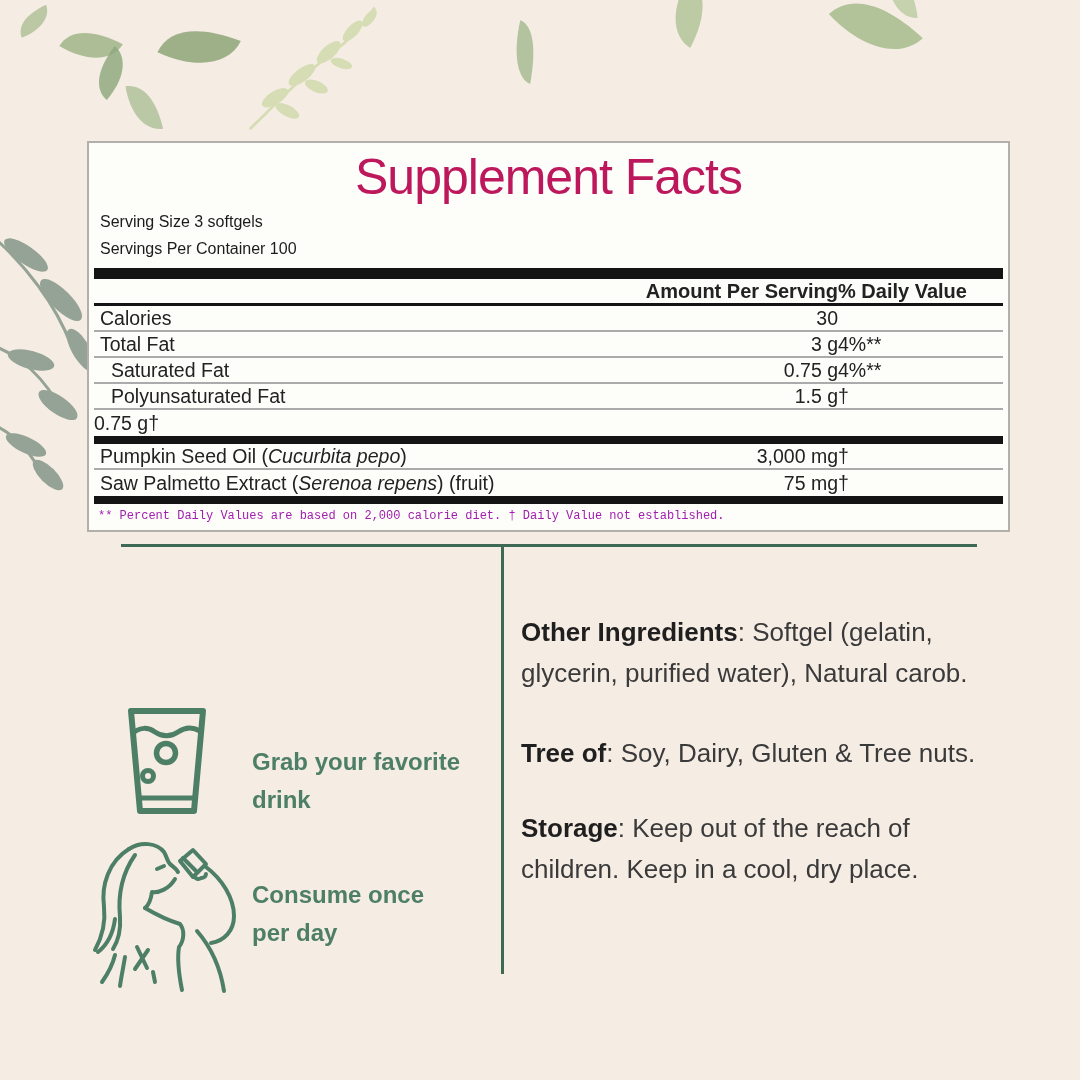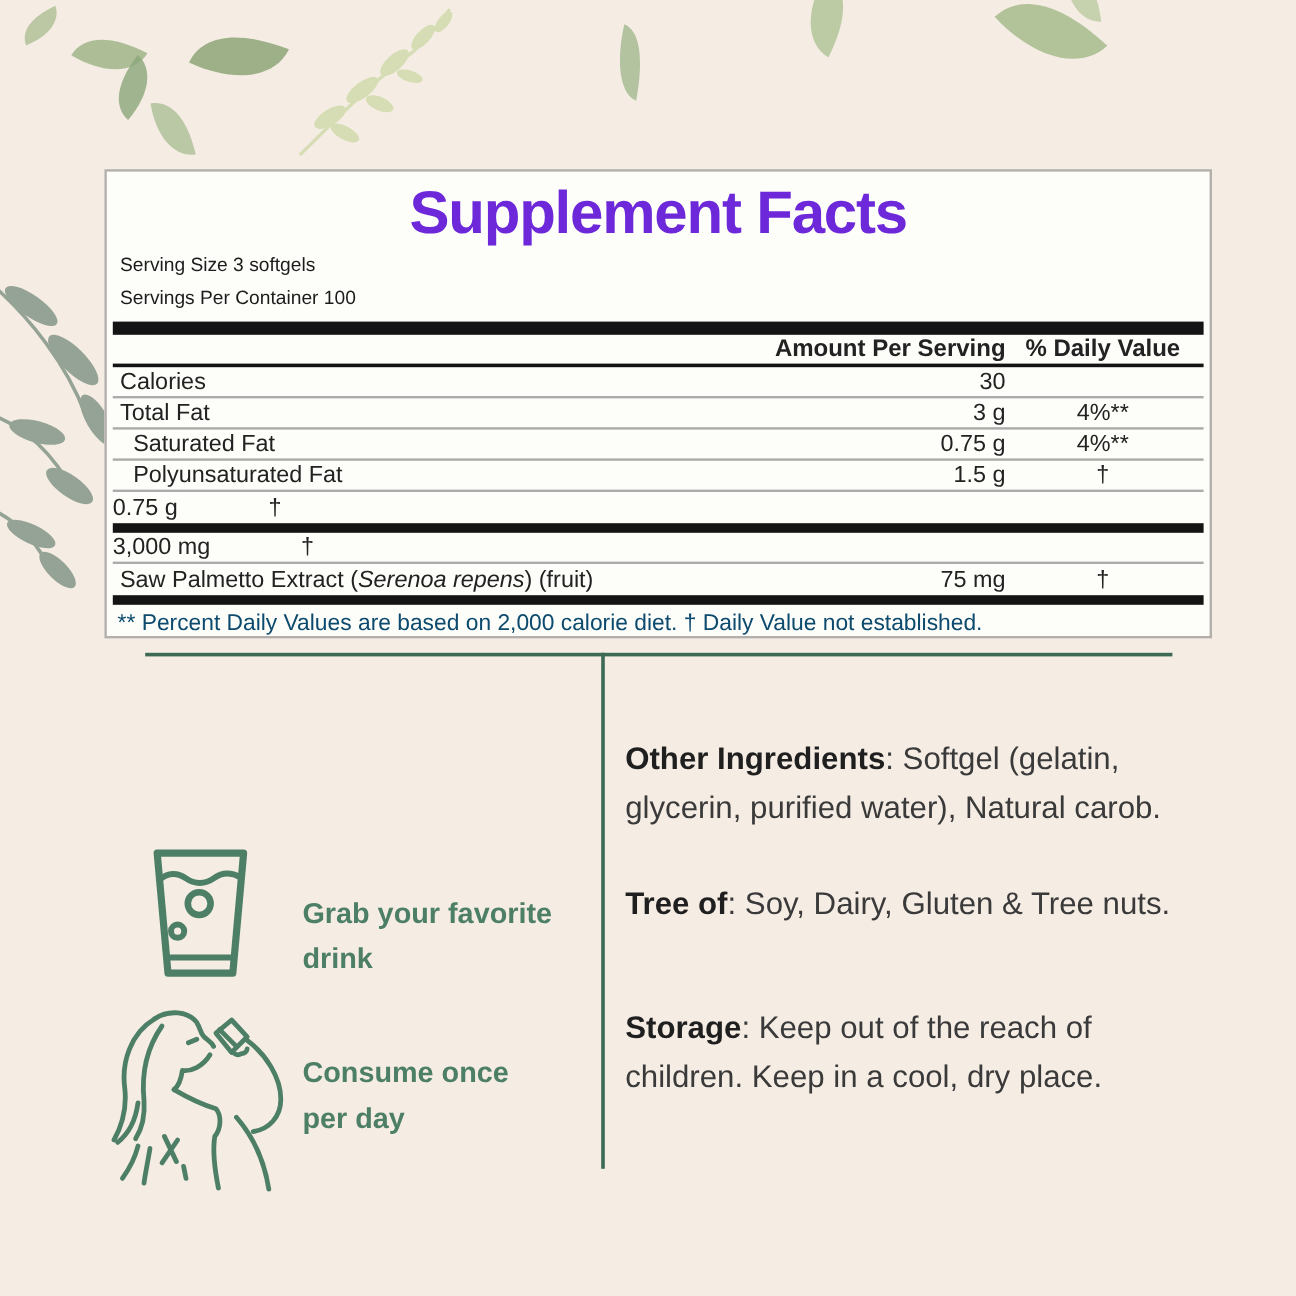--- a/index.html
+++ b/index.html
@@ -27,35 +27,35 @@
   .leaf{position:absolute;}
   
   .sf-panel{
     position:absolute;left:87px;top:141px;width:923px;height:391px;
     background:var(--panel-bg);
     border:2px solid var(--panel-border);
     padding:0 5px;
   }
   .sf-title{
     text-align:center;
-    font-size:50px;font-weight:bold;letter-spacing:-1px;
-    color:#6d28d9;
+    font-size:50px;font-weight:normal;letter-spacing:-1px;
+    color:#be185d;
     margin-top:6px;line-height:56px;
   }
   .sf-serving{font-size:16px;line-height:27px;padding-left:6px;margin-top:3px;color:#1c1c1c;}
   .bar-thick{height:11px;background:var(--rule-black);margin-top:6px;}
   .bar-med{height:8px;background:var(--rule-black);}
   .sf-row{display:flex;align-items:center;height:26px;font-size:19.5px;}
   .sf-row .c-name{flex:1;padding-left:6px;white-space:nowrap;}
   .sf-row.indent .c-name{padding-left:17px;}
   .sf-row .c-amt{text-align:left;white-space:nowrap;}
-  .sf-row .c-dv{width:165px;text-align:center;white-space:nowrap;padding-right:3px;}
+  .sf-row .c-dv{width:165px;text-align:left;white-space:nowrap;padding-right:3px;}
   .sf-head{height:27px;font-weight:bold;border-bottom:3px solid var(--rule-black);font-size:20px;}
   .rule{border-bottom:2px solid var(--rule-gray);}
-  .sf-footnote{font-size:19px;padding:5px 0 0 4px;color:#0c4a6e;white-space:nowrap;}
+  .sf-footnote{font-size:12px;padding:5px 0 0 4px;color:#a21caf;white-space:nowrap;font-family:Liberation Mono, monospace;}
   .it{font-style:italic;}
   
   .divider-h{position:absolute;left:121px;top:544px;width:856px;height:3px;background:var(--divider-green);}
   .divider-v{position:absolute;left:501px;top:544px;width:3px;height:430px;background:var(--divider-green);}
   
   .instr-icon{position:absolute;color:var(--accent-green);}
   .instr-text{
     position:absolute;left:252px;width:210px;
     font-size:24px;font-weight:bold;line-height:38px;
     color:var(--accent-green);
@@ -175,20 +175,21 @@
     <span class="c-dv">†</span>
   </div>
   <div class="sf-row indent">
     <span class="c-amt">0.75 g</span>
     <span class="c-dv">†</span>
   </div>
 
   <div class="bar-med"></div>
 
   <div class="sf-row rule">
+    <span class="c-name"><span>Pumpkin Seed Oil (</span><span class="it">Cucurbita pepo</span><span>)</span></span>
     <span class="c-amt">3,000 mg</span>
     <span class="c-dv">†</span>
   </div>
   <div class="sf-row">
     <span class="c-name"><span>Saw Palmetto Extract (</span><span class="it">Serenoa repens</span><span>) (fruit)</span></span>
     <span class="c-amt">75 mg</span>
     <span class="c-dv">†</span>
   </div>
 
   <div class="bar-med"></div>
@@ -220,13 +221,13 @@
   <path d="M109,41 a4.5,4.5 0 0 0 7,2 a4.5,4.5 0 0 0 5,-4"></path>
   <path d="M121,32 C137,44 149,63 149,81 C149,96 139,106 126,108"></path>
   <path d="M112,96 C125,111 135,130 139,156"></path>
   <path d="M52,112 L62,133 M63,115 L50,134 M68,137 L70,147"></path>
   <path d="M30,120 C27,132 22,140 17,147 M40,122 C38,134 36,143 35,151"></path>
 </svg>
 <div class="instr-text" style="top:852px">Consume once per day</div>
 
 <p class="info-section" style="top:612px"><b>Other Ingredients</b><span>: Softgel (gelatin, glycerin, purified water), Natural carob.</span></p>
 <p class="info-section" style="top:733px"><b>Tree of</b><span>: Soy, Dairy, Gluten &amp; Tree nuts.</span></p>
-<p class="info-section" style="top:836px"><b>Storage</b><span>: Keep out of the reach of children. Keep in a cool, dry place.</span></p>
+<p class="info-section" style="top:808px"><b>Storage</b><span>: Keep out of the reach of children. Keep in a cool, dry place.</span></p>
 
 </body></html>

